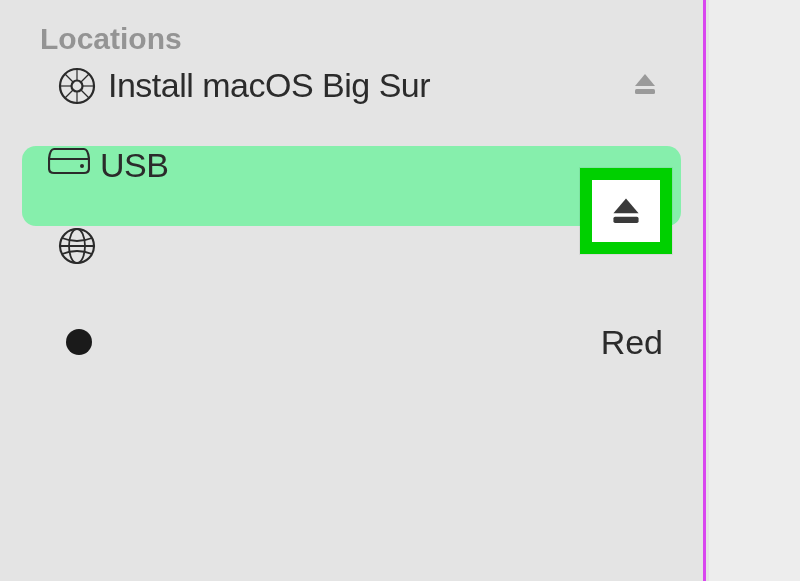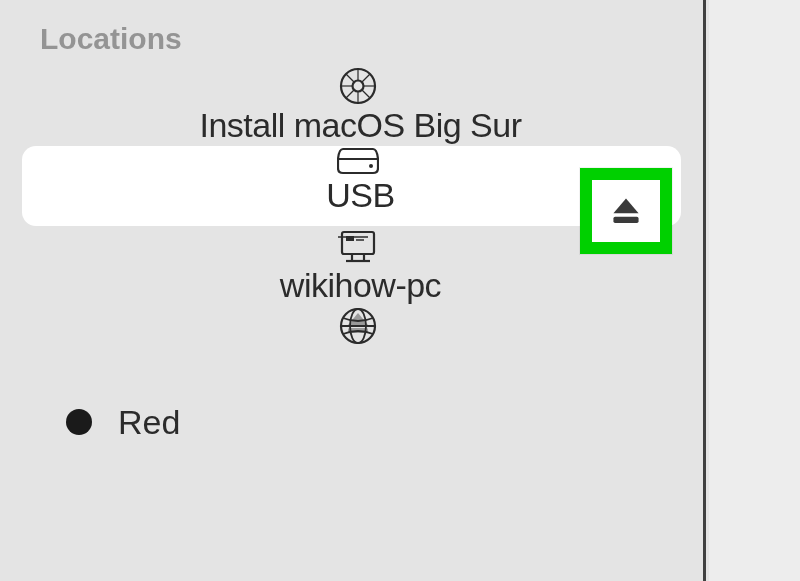--- a/index.html
+++ b/index.html
@@ -8,50 +8,49 @@
     font-family: -apple-system, "Helvetica Neue", Helvetica, Arial, sans-serif;
     background: #e4e4e4;
     color: #2b2b2b;
     position: relative;
   }
   .sidebar {
     width: 706px;
     height: 581px;
     background: #e4e4e4;
     padding-top: 8px;
-    border-right: 3px solid #404040;
+    border-right: 3px solid #d946ef;
     position: relative;
   }
   .right-edge {
     position: absolute;
     left: 709px;
     top: 0;
     width: 91px;
     height: 581px;
     background: #ededed;
   }
   .section-header {
     font-size: 30px;
     font-weight: 600;
     color: #949494;
     padding: 14px 0 10px 40px;
   }
   .item-row {
     display: flex;
-    align-items: center;
+    align-items: flex-start;
     height: 80px;
     padding: 0 40px 0 52px;
     position: relative;
-    flex-direction: column;
   }
   .item-row.selected {
-    background: #ffffff;
+    background: #86efac;
     border-radius: 14px;
     margin: 0 22px 0 22px;
-    padding: 0 18px 0 30px;
+    padding: 0 18px 0 22px;
   }
   .item-row .icon-wrap {
     width: 50px;
     display: flex;
     align-items: center;
     justify-content: center;
     flex-shrink: 0;
   }
   .item-row .label {
     font-size: 34px;
@@ -81,20 +80,21 @@
     box-shadow: 0 0 0 1px rgba(0,0,0,0.05);
   }
   .eject-glyph {
     display: block;
   }
   .tag-row {
     display: flex;
     align-items: center;
     height: 72px;
     padding: 0 40px 0 66px;
+    justify-content: space-between;
   }
   .tag-dot {
     width: 26px;
     height: 26px;
     border-radius: 50%;
     background: #1a1a1a;
     flex-shrink: 0;
   }
   .tag-label {
     font-size: 34px;
@@ -147,40 +147,20 @@
 
   <div class="highlight-box" style="left:580px; top:168px;">
     <span style="display:flex;align-items:center;justify-content:center;width:100%;height:100%;">
       <svg class="eject-glyph" width="32" height="32" viewBox="0 0 28 28">
         <path d="M14 3 L25 16 L3 16 Z" fill="#3a3a3a"></path>
         <rect x="3" y="19" width="22" height="5.5" rx="1.5" fill="#3a3a3a"></rect>
       </svg>
     </span>
   </div>
 
-  <div class="item-row">
-    <span class="icon-wrap">
-      <svg width="40" height="40" viewBox="0 0 40 40">
-        <rect x="4" y="6" width="32" height="22" rx="2" fill="none" stroke="#2b2b2b" stroke-width="2.2"></rect>
-        <rect x="8" y="10" width="8" height="5" fill="#2b2b2b"></rect>
-        <line x="18" y1="11" x2="30" y2="11" stroke="#2b2b2b" stroke-width="1.5"></line>
-        <line x1="18" y1="14" x2="26" y2="14" stroke="#2b2b2b" stroke-width="1.5"></line>
-        <line x1="14" y1="28" x2="14" y2="35" stroke="#2b2b2b" stroke-width="2.2"></line>
-        <line x1="26" y1="28" x2="26" y2="35" stroke="#2b2b2b" stroke-width="2.2"></line>
-        <line x1="8" y1="35" x2="32" y2="35" stroke="#2b2b2b" stroke-width="2.2"></line>
-      </svg>
-    </span>
-    <span class="label">wikihow-pc</span>
-    <span class="eject-btn">
-      <svg class="eject-glyph" width="28" height="28" viewBox="0 0 28 28">
-        <path d="M14 4 L24 16 L4 16 Z" fill="#9a9a9a"></path>
-        <rect x="4" y="19" width="20" height="5" rx="1.5" fill="#9a9a9a"></rect>
-      </svg>
-    </span>
-  </div>
 
   <div class="item-row">
     <span class="icon-wrap">
       <svg width="40" height="40" viewBox="0 0 40 40">
         <circle cx="20" cy="20" r="17" fill="none" stroke="#2b2b2b" stroke-width="2.2"></circle>
         <ellipse cx="20" cy="20" rx="8" ry="17" fill="none" stroke="#2b2b2b" stroke-width="1.8"></ellipse>
         <line x1="3" y1="20" x2="37" y2="20" stroke="#2b2b2b" stroke-width="1.8"></line>
         <path d="M5 12 Q20 18 35 12" fill="none" stroke="#2b2b2b" stroke-width="1.8"></path>
         <path d="M5 28 Q20 22 35 28" fill="none" stroke="#2b2b2b" stroke-width="1.8"></path>
       </svg>

